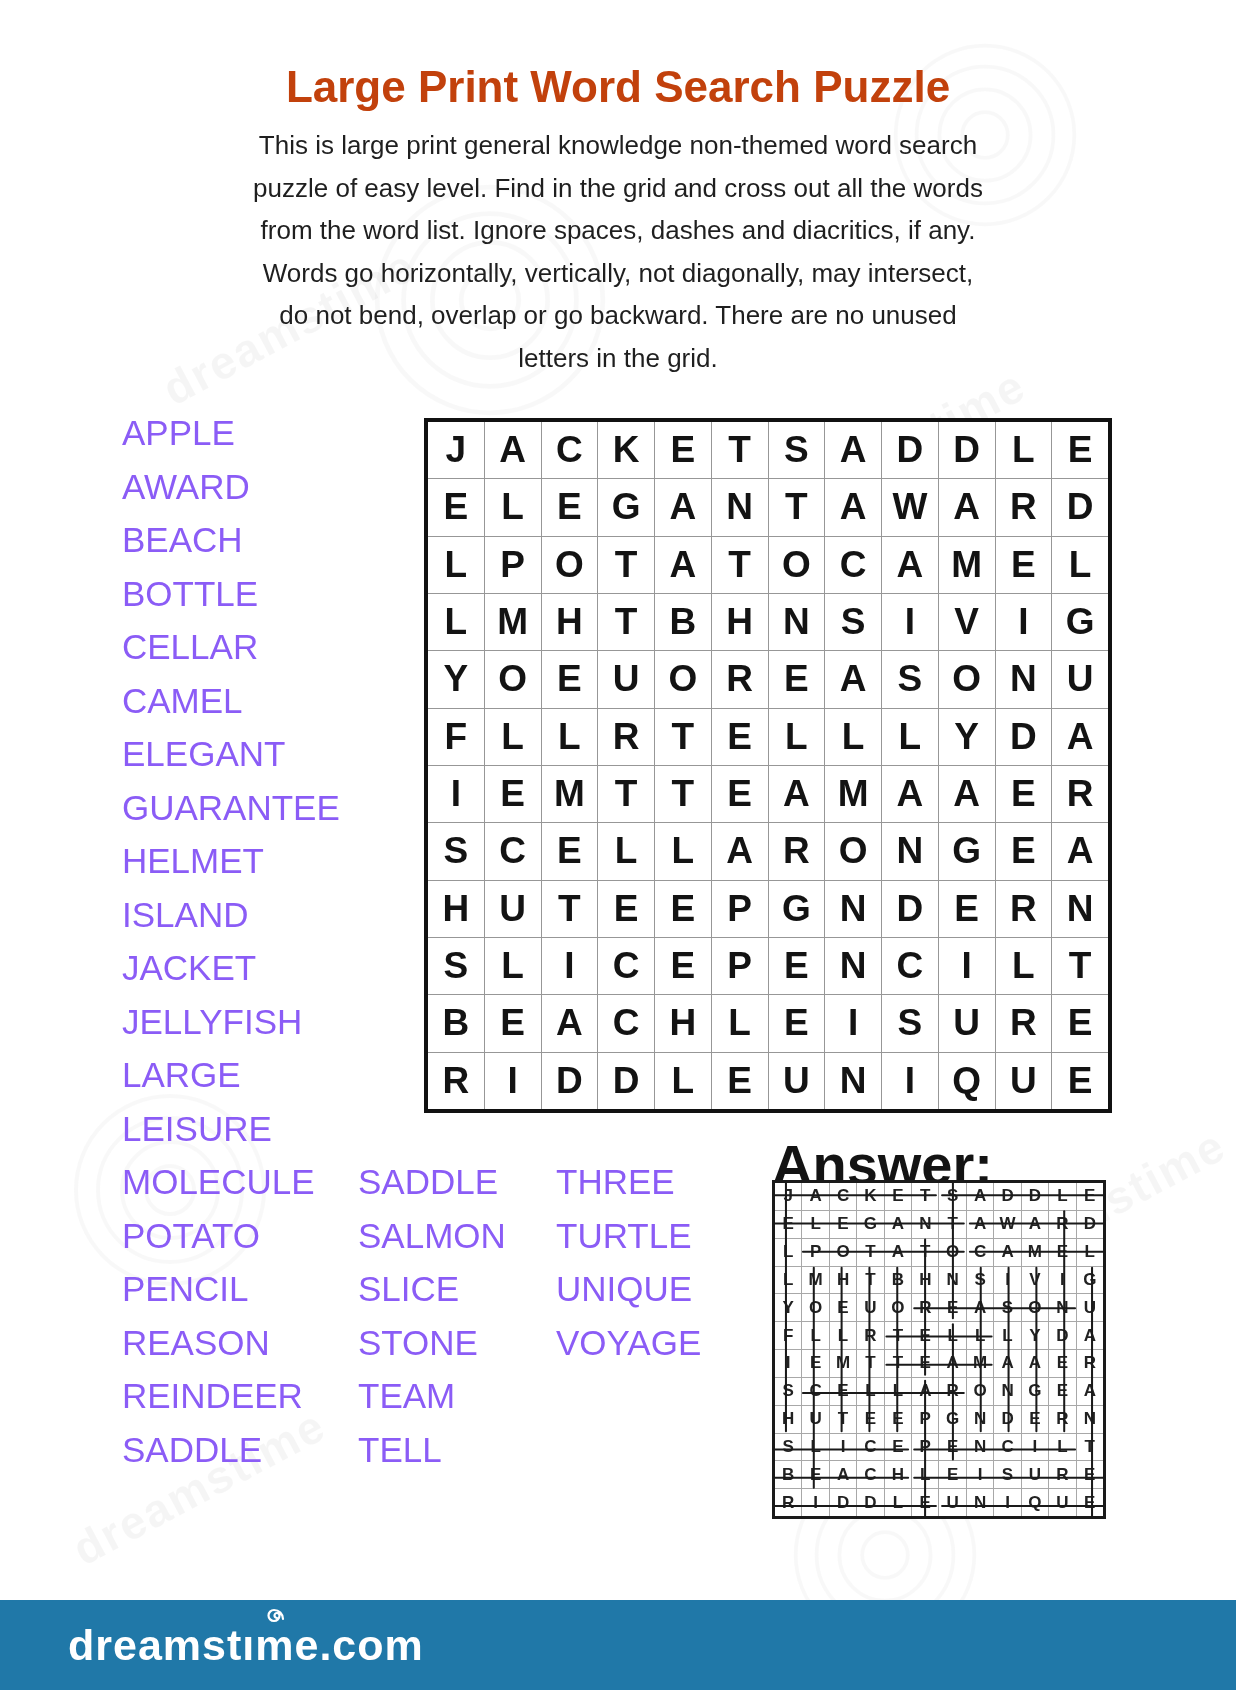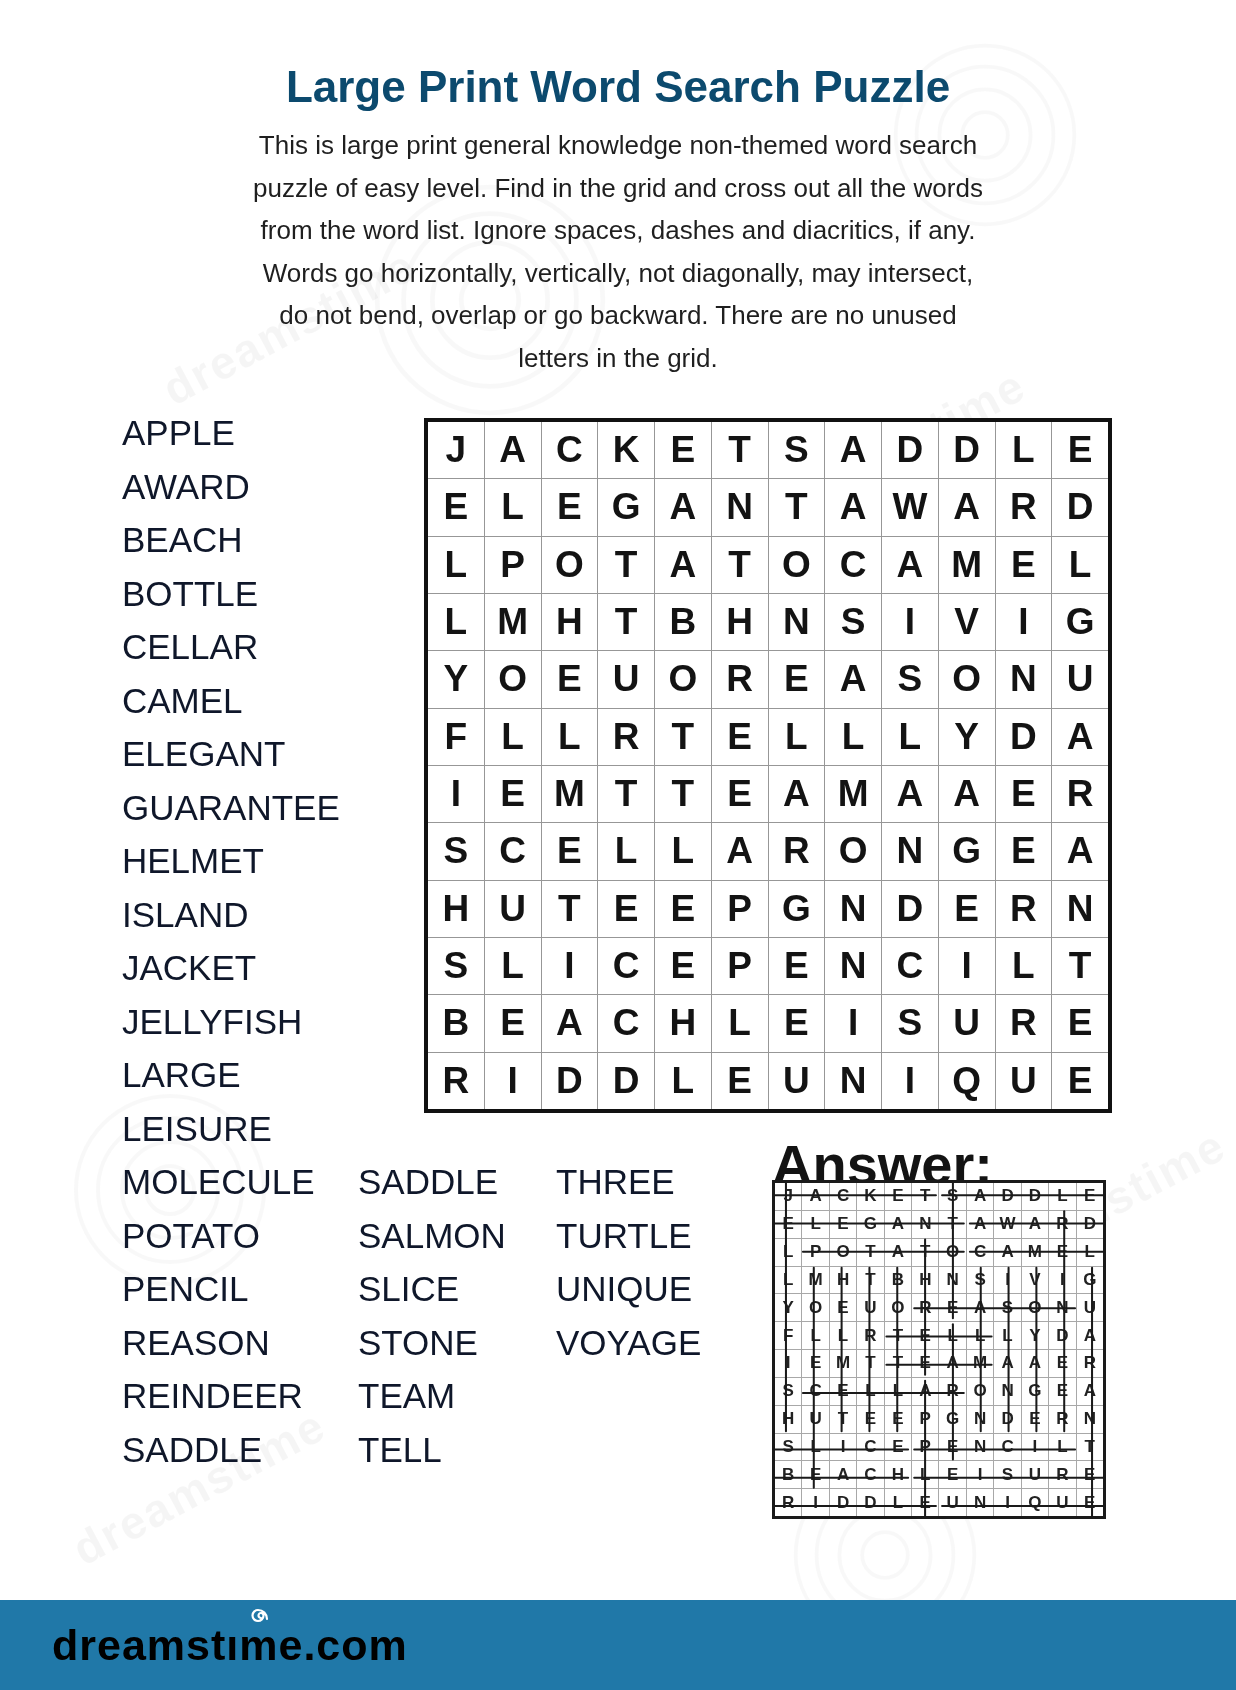--- a/index.html
+++ b/index.html
@@ -15,29 +15,29 @@
   .wm-layer{position:absolute;inset:0;pointer-events:none;}
   .wm-spiral{position:absolute;opacity:0.05;}
   .wm-text{
     position:absolute;opacity:0.05;color:#555;
     font-size:46px;font-weight:bold;letter-spacing:2px;
     transform:rotate(-28deg);white-space:nowrap;
   }
 
   .title{
     position:absolute;top:62px;left:0;width:100%;
-    text-align:center;font-size:44px;font-weight:bold;color:#0c4a6e;
+    text-align:center;font-size:44px;font-weight:bold;color:#c2410c;
   }
   .instructions{
     position:absolute;top:124px;left:68px;width:1100px;
     font-size:26px;line-height:42.5px;text-align:center;
     white-space:pre-line;color:#1f1f1f;
   }
 
-  .word-col{position:absolute;font-size:35px;color:#0f172a;}
+  .word-col{position:absolute;font-size:35px;color:#8b5cf6;}
   .word-col .word{height:53.5px;line-height:53.5px;}
   .col1{left:122px;top:406px;}
   .col2{left:358px;top:1155px;}
   .col3{left:556px;top:1155px;}
 
   .grid{
     position:absolute;left:424px;top:418px;
     width:688px;height:695px;
     box-sizing:border-box;border:4px solid #111;
     background:#979797;
@@ -75,21 +75,21 @@
   }
 
   .footer{
     position:absolute;left:0;top:1600px;width:1236px;height:90px;
     background:#2078a8;color:#fff;
     display:flex;align-items:center;justify-content:space-between;
     box-sizing:border-box;padding:0 22px 0 52px;
   }
   .logo{
     position:relative;font-size:43px;font-weight:bold;
-    letter-spacing:1px;color:#000000;
+    letter-spacing:1px;color:#ffffff;margin-left:16px;
   }
   .logo .spiral{position:absolute;left:196px;top:-16px;}
   .credit{font-size:31px;font-weight:bold;color:#fff;}
 </style>
 </head>
 <body>
 
 <div class="page">
 
   <div class="wm-layer">

